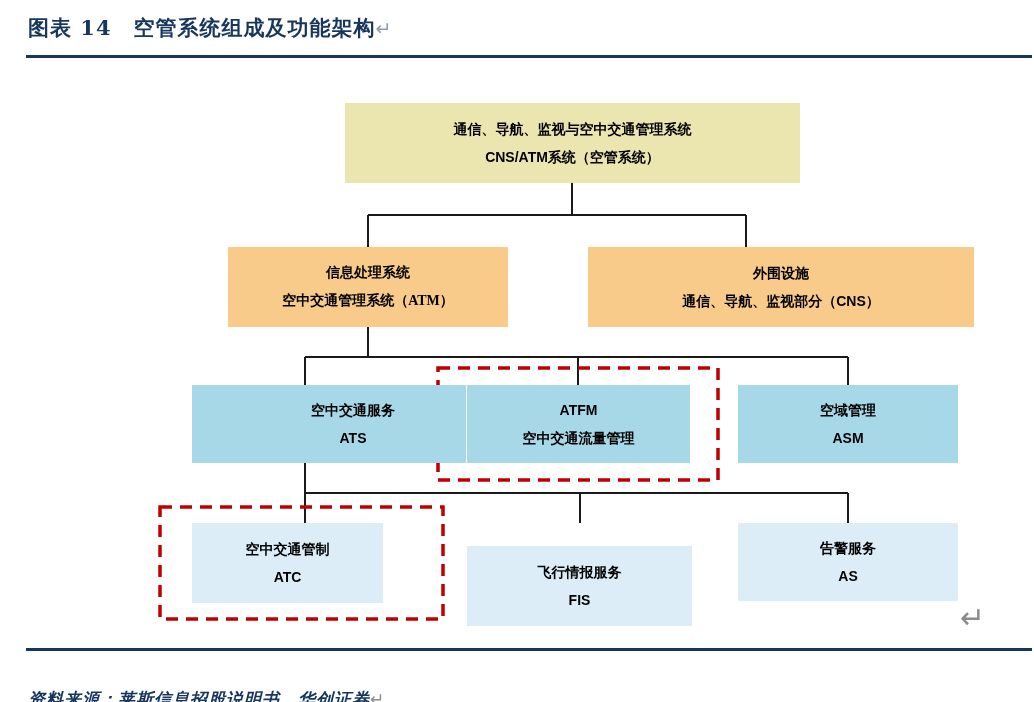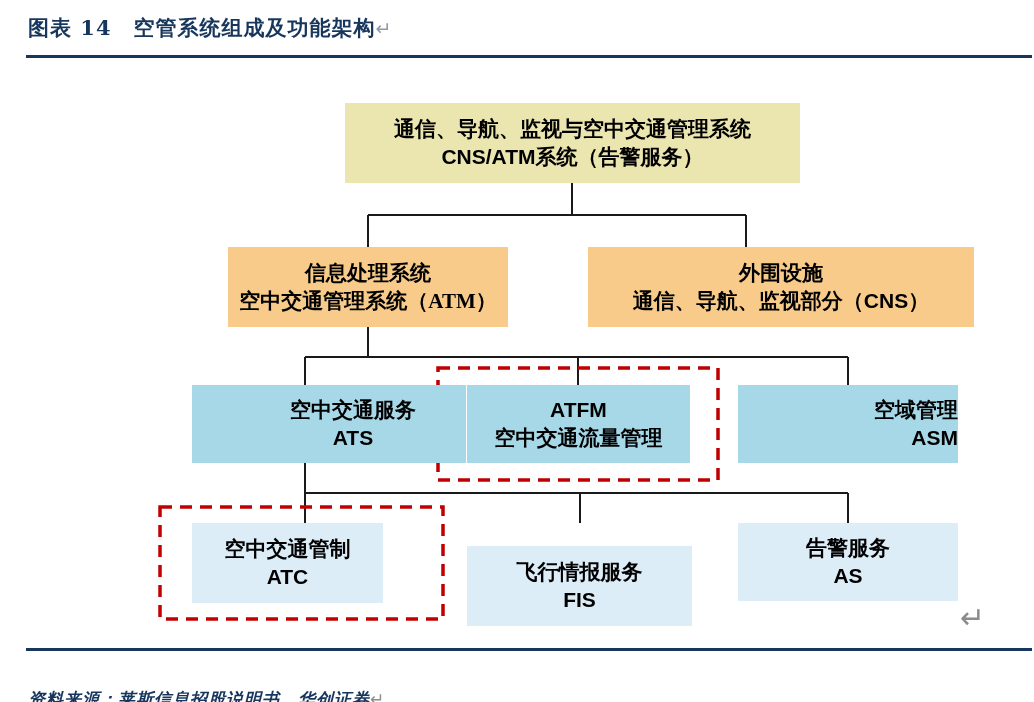--- a/index.html
+++ b/index.html
@@ -24,32 +24,32 @@
     position:absolute;left:28px;top:660px;width:980px;
     font-family:"DejaVu Serif","Liberation Serif",serif;
     font-style:italic;font-weight:bold;font-size:17px;color:#17365d;
     white-space:nowrap;letter-spacing:1px;margin-top:28px;
   }
   .source-line .return-mark{font-size:17px;color:#8c8c8c;font-style:normal;}
   
   .node{
     position:absolute;display:flex;flex-direction:column;justify-content:center;
     text-align:center;font-weight:bold;color:#000;
-    font-size:21px;line-height:28px;letter-spacing:0px;
+    font-size:14px;line-height:28px;letter-spacing:0px;
   }
   .lv1{background:#ebe5b0;}
   .lv2{background:#f8cb8b;}
   .lv3{background:#a7d8e8;}
   .lv4{background:#ddedf7;}
   .n-root{left:345px;top:103px;width:455px;height:80px;}
   .n-atm {left:228px;top:247px;width:280px;height:80px;font-family:Liberation Serif, serif;}
   .n-cns {left:588px;top:247px;width:386px;height:80px;}
   .n-ats {left:192px;top:385px;width:226px;height:78px;padding-left:48px;}
   .n-atfm{left:467px;top:385px;width:223px;height:78px;}
-  .n-asm {left:738px;top:385px;width:220px;height:78px;align-items:flex-end;}
+  .n-asm {left:738px;top:385px;width:220px;height:78px;}
   .n-atc {left:192px;top:523px;width:191px;height:80px;}
   .n-fis {left:467px;top:546px;width:225px;height:80px;}
   .n-as  {left:738px;top:523px;width:220px;height:78px;}
   
   #connector-svg{position:absolute;left:0;top:0;width:1034px;height:702px;pointer-events:none;}
   .diagram-return{
     position:absolute;left:960px;top:600px;font-size:30px;color:#8c8c8c;
     font-family:"DejaVu Sans",sans-serif;
   }
 </style>
@@ -73,21 +73,21 @@
       <path d="M305,463 L305,523 M305,493 L848,493 M580,493 L580,523 M848,493 L848,523"></path>
     </g>
     <g stroke="#c00000" stroke-width="3.5" fill="none" stroke-dasharray="12 8">
       <rect x="438" y="368" width="280" height="112"></rect>
       <rect x="160" y="507" width="283" height="112"></rect>
     </g>
   </svg>
 
   <div class="node lv1 n-root">
     <div>通信、导航、监视与空中交通管理系统</div>
-    <div>CNS/ATM系统（告警服务）</div>
+    <div>CNS/ATM系统（空管系统）</div>
   </div>
 
   <div class="node lv2 n-atm">
     <div>信息处理系统</div>
     <div>空中交通管理系统（ATM）</div>
   </div>
   <div class="node lv2 n-cns">
     <div>外围设施</div>
     <div>通信、导航、监视部分（CNS）</div>
   </div>

